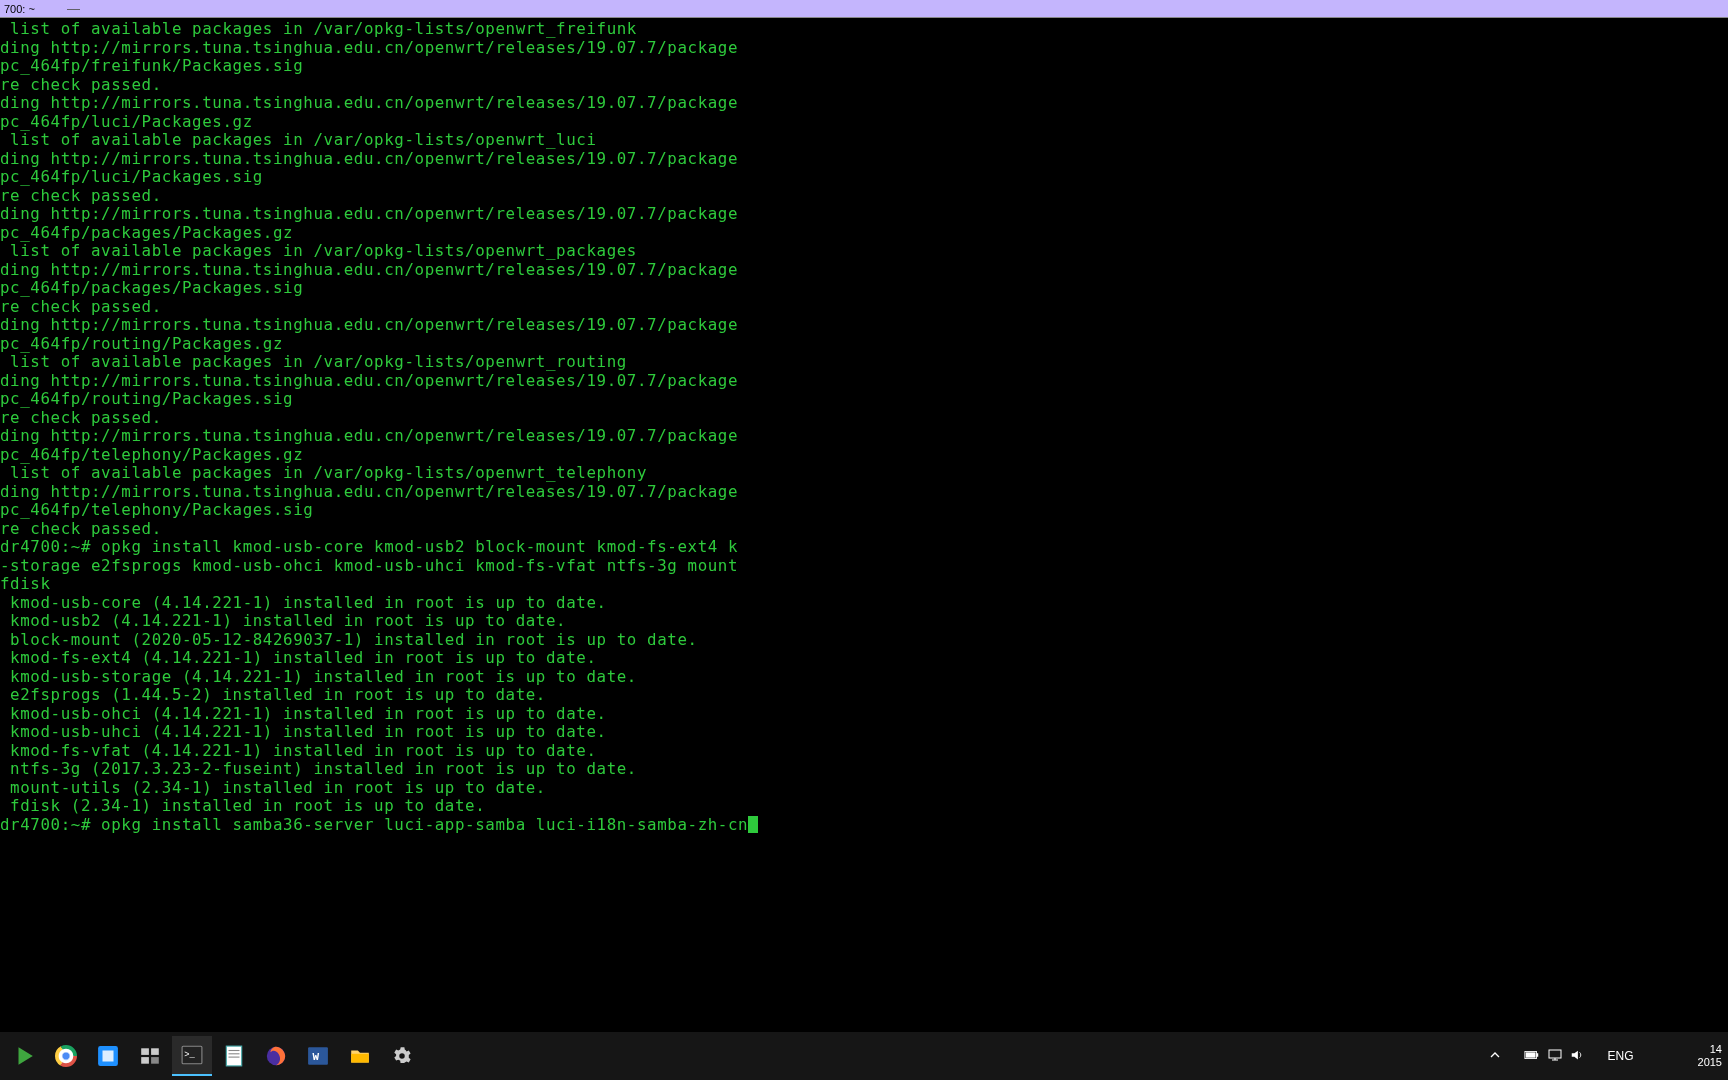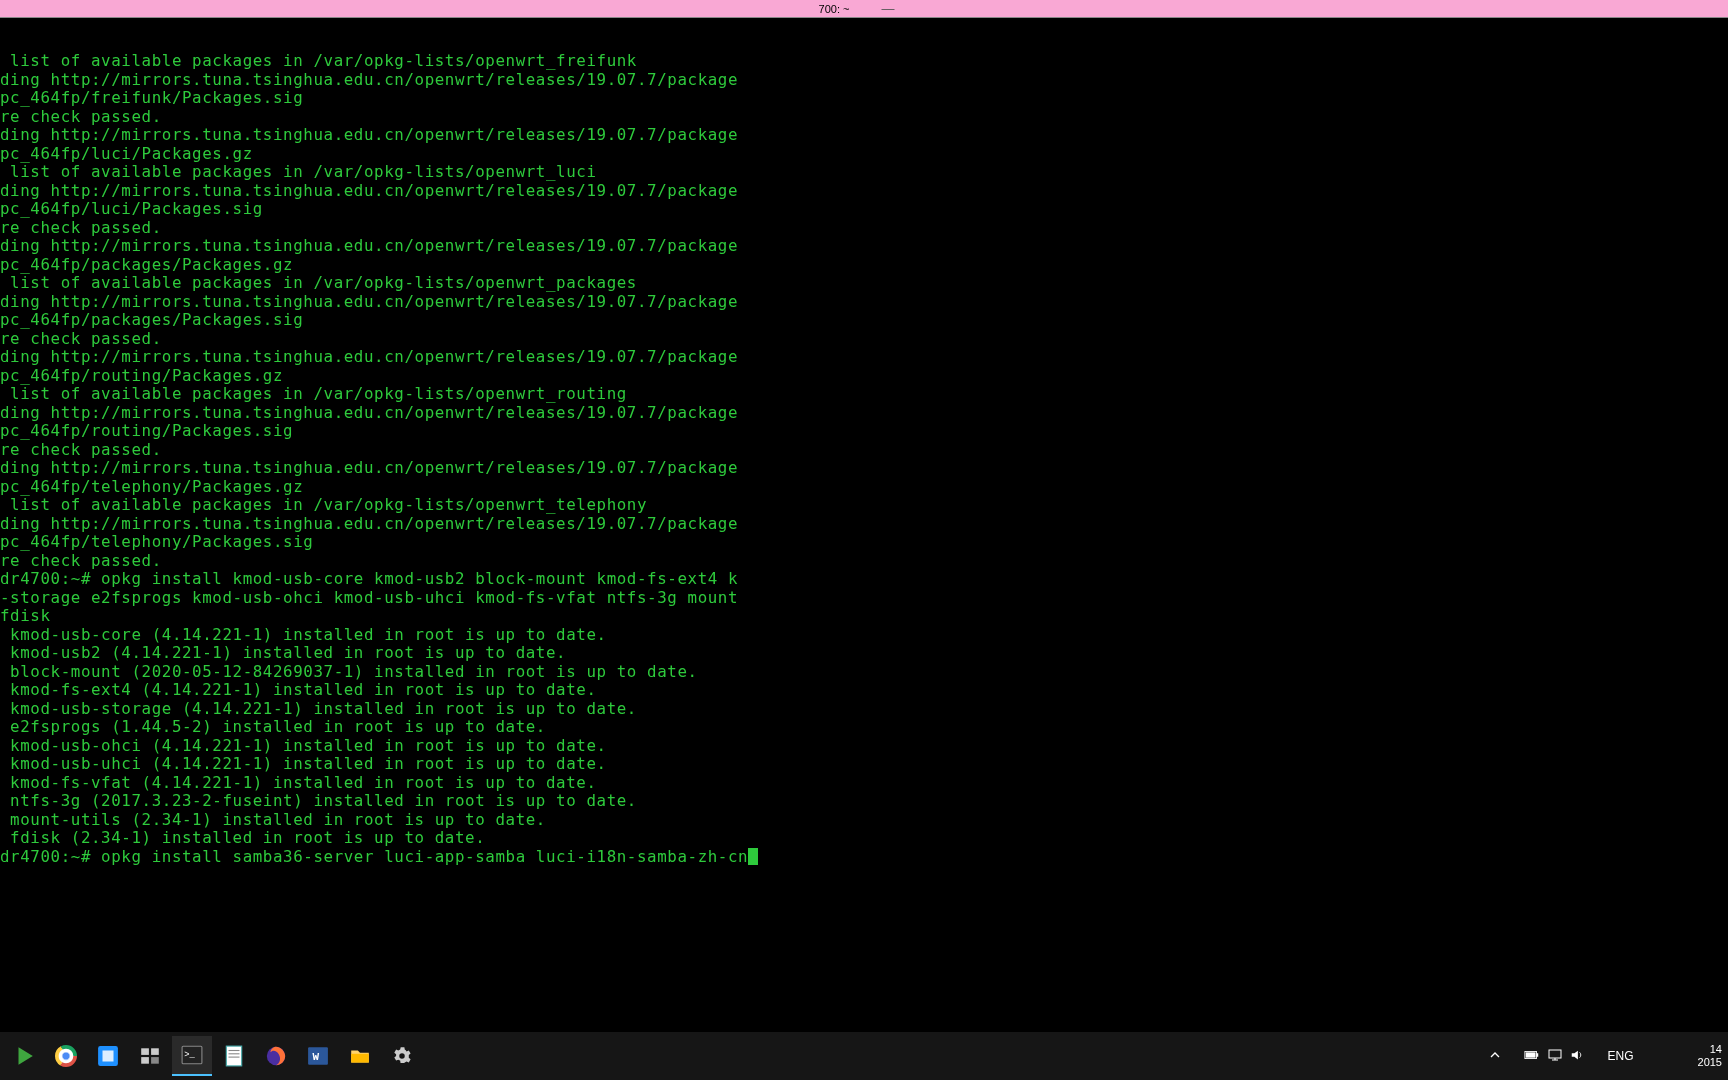--- a/index.html
+++ b/index.html
@@ -9,26 +9,26 @@
   }
   html, body {
     width: 1728px;
     height: 1080px;
     overflow: hidden;
     font-family: "Consolas", "Courier New", monospace;
     background: #000;
   }
   .title-bar {
     height: 18px;
-    background: #f9a8d4;
+    background: #c4b5fd;
     color: #000;
     font-size: 11px;
     display: flex;
     align-items: center;
-    justify-content: center;
+    justify-content: flex-start;
     padding: 0 4px;
     border-bottom: 1px solid #888;
     font-family: "Segoe UI", Tahoma, sans-serif;
     gap: 32px;
   }
   .title-bar .controls {
     font-size: 13px;
     letter-spacing: 15px;
     color: #555;
   }
@@ -37,21 +37,20 @@
     height: 1014px;
     background: #000;
     color: #2eca3c;
     padding: 2px 0 0 0;
     font-size: 15.8px;
     line-height: 18.5px;
     white-space: pre;
     letter-spacing: 0.6px;
     overflow: hidden;
     font-weight: 360;
-    margin-top: 32px;
   }
   .cursor {
     display: inline-block;
     width: 10px;
     height: 17px;
     background: #2eca3c;
     vertical-align: -3px;
   }
   .taskbar {
     position: absolute;

